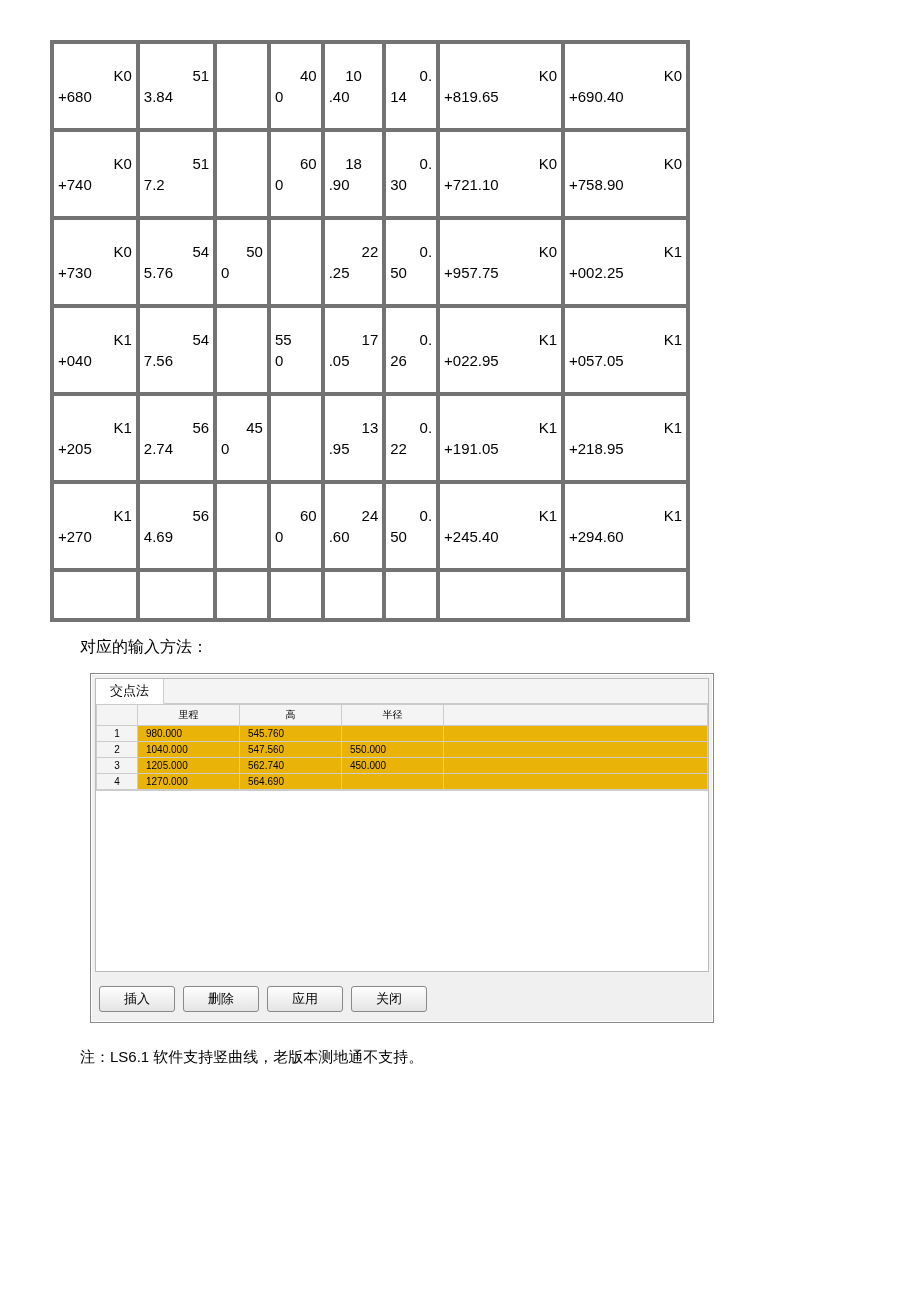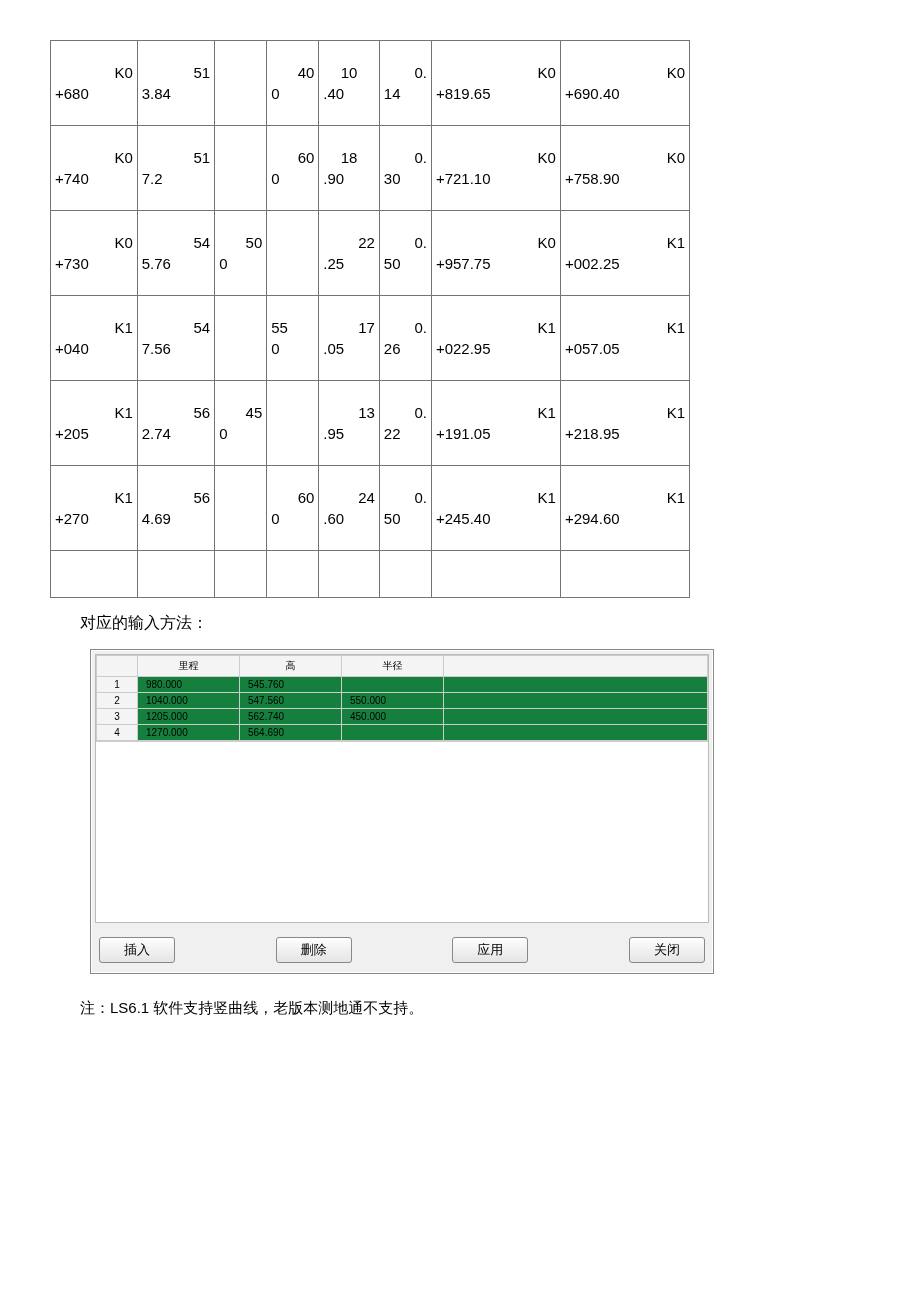--- a/index.html
+++ b/index.html
@@ -8,21 +8,21 @@
       padding: 40px 50px;
       background: white;
       font-size: 16px;
     }
     .data-table {
       border-collapse: collapse;
       width: 640px;
       margin-bottom: 15px;
     }
     .data-table td {
-      border: 1px solid #737373;
+      border: 4px solid #737373;
       padding: 8px 4px;
       vertical-align: middle;
       height: 68px;
       font-size: 15px;
       line-height: 1.4;
     }
     .data-table tr:last-child td {
       height: 30px;
     }
     .caption-line {
@@ -121,37 +121,36 @@
       background: #f4f4f4;
       border: 1px solid #ccc;
       padding: 3px 8px;
       font-weight: normal;
       text-align: center;
     }
     .grid td {
       border: 1px solid #ccc;
       padding: 2px 8px;
       text-align: left;
-      background: #15803d;
+      background: #eab308;
     }
     .grid td.rownum {
       text-align: center;
       background: #f4f4f4;
       width: 18px;
     }
     .grid-empty {
       height: 180px;
       border-top: 1px solid #ccc;
       background: white;
     }
     .dialog-footer {
       padding: 10px 8px;
       display: flex;
       gap: 8px;
-      justify-content: space-between;
     }
     .dlg-btn {
       width: 74px;
       height: 24px;
       background: linear-gradient(#fefefe, #e4e4e4);
       border: 1px solid #888;
       border-radius: 3px;
       font-size: 13px;
       display: flex;
       align-items: center;
@@ -371,20 +370,23 @@
       </tr>
     </tbody>
 </table>
 
 <div class="caption-line">
   <span>对应的输入方法：</span>
 </div>
 
 <div class="dialog">
   <div class="tab-area">
+    <div class="tab-header">
+      <div class="tab">交点法</div>
+    </div>
     <div class="grid-wrapper">
       <table class="grid">
         <thead>
           <tr>
             <th class="col-idx"></th>
             <th class="col-a">里程</th>
             <th class="col-b">高</th>
             <th class="col-c">半径</th>
             <th class="col-rest"></th>
           </tr>

